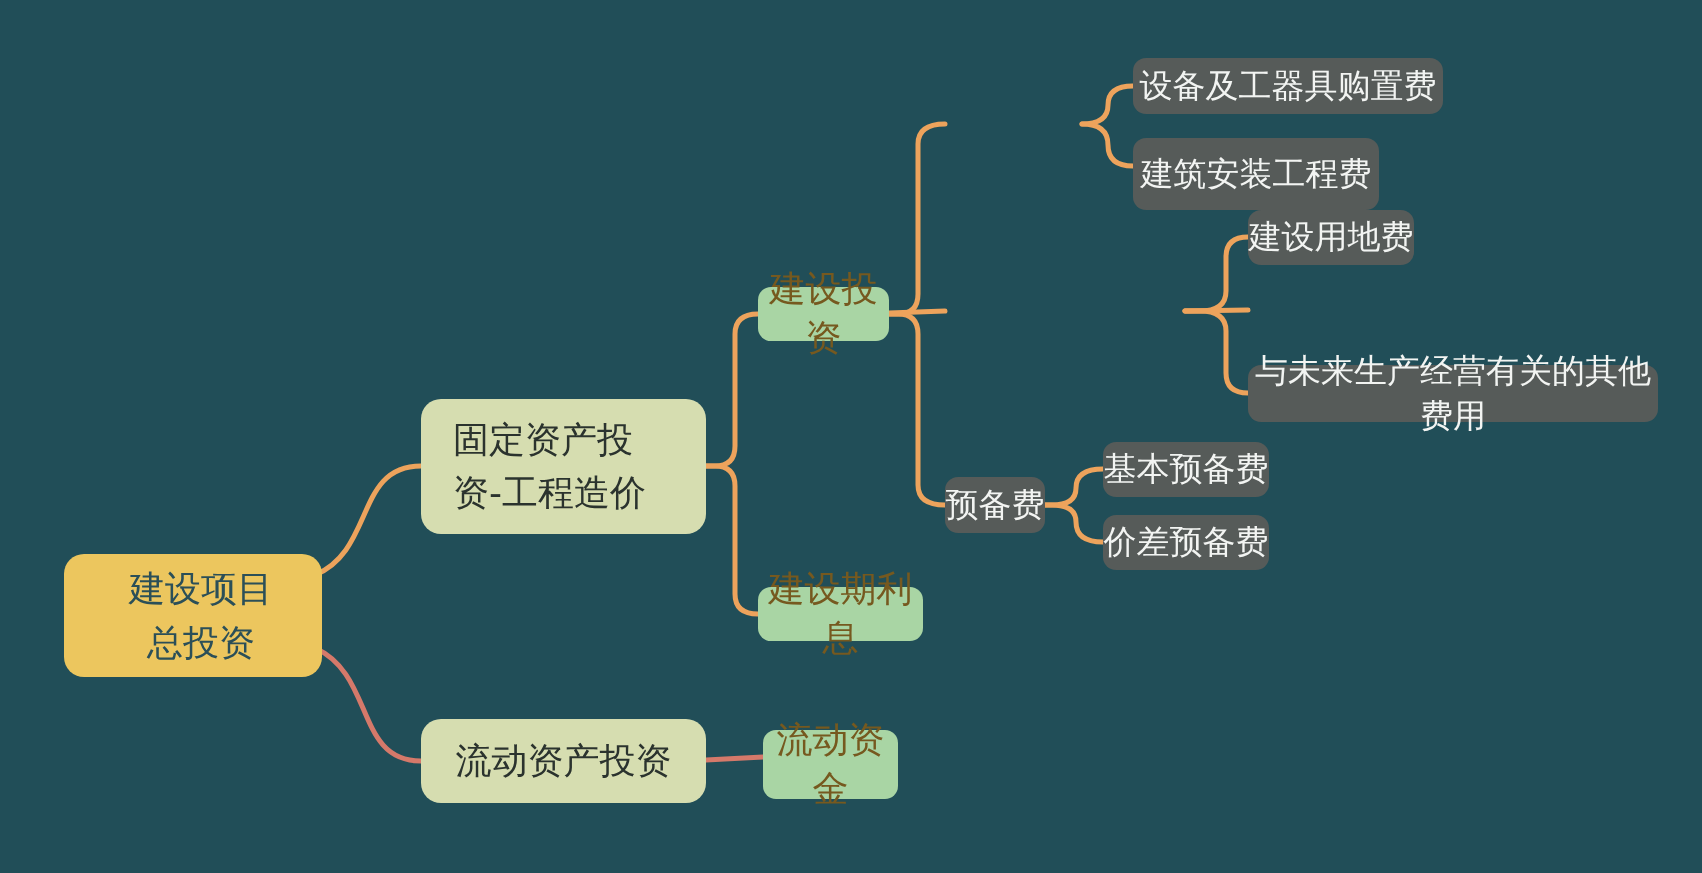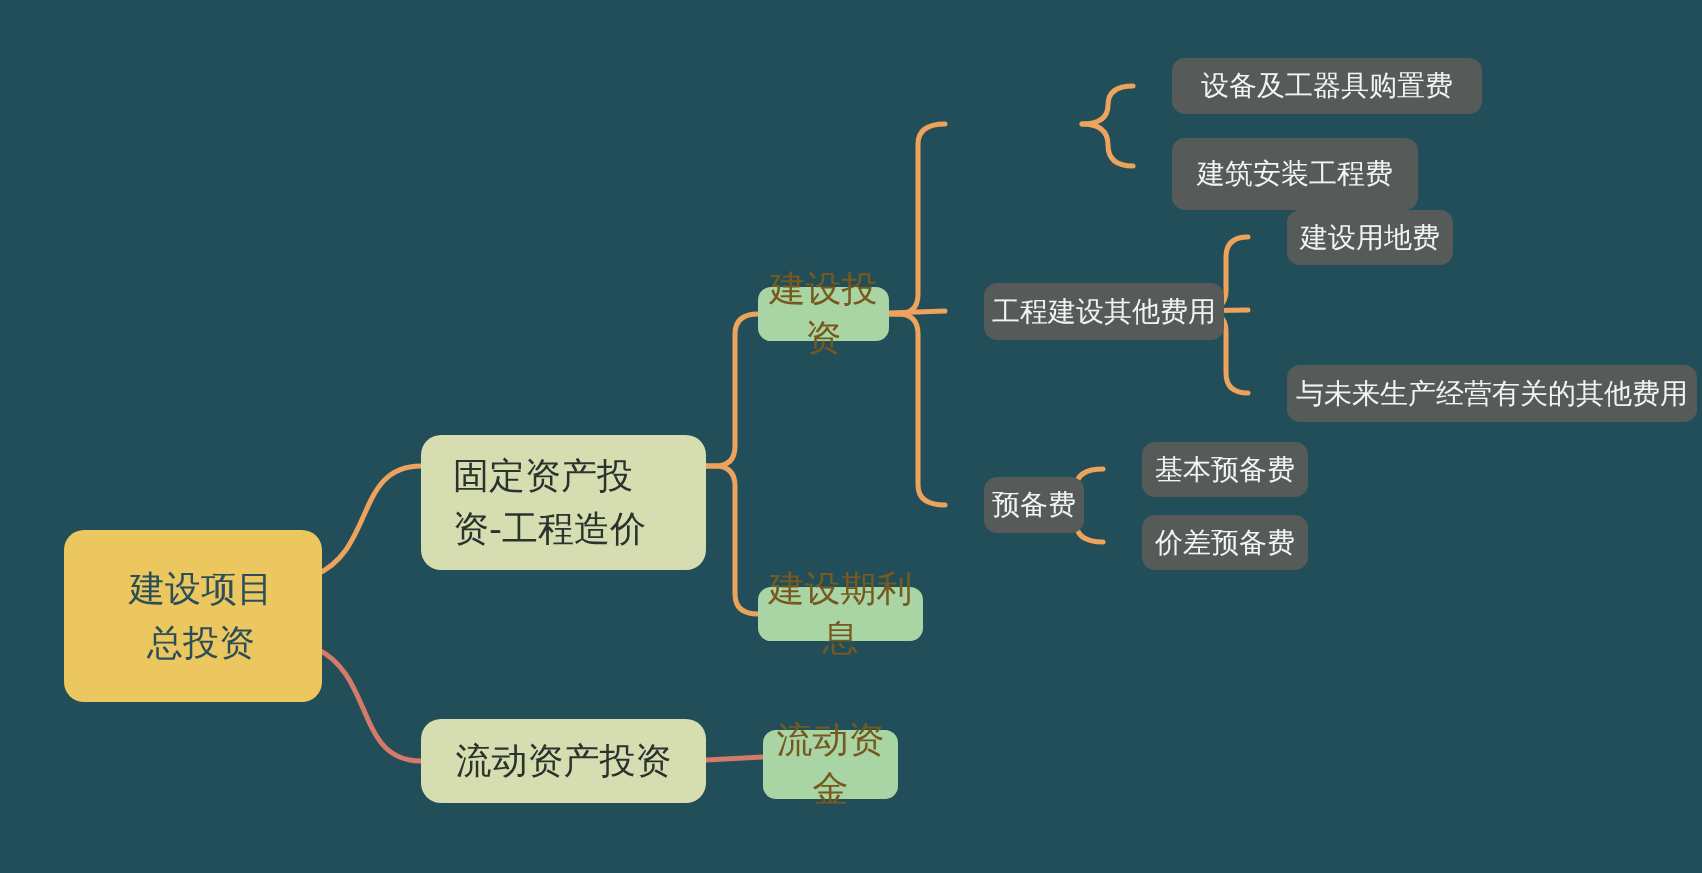--- a/index.html
+++ b/index.html
@@ -69,23 +69,22 @@
   .node-level1.single { justify-content: center; text-align: center; padding-left: 0; }
   .node-level2 {
     background: var(--level2_bg);
     color: var(--level2_text);
     font-size: 36px;
     border-radius: 13px;
   }
   .node-detail {
     background: var(--detail_bg);
     color: var(--detail_text);
-    font-size: 28px;
+    font-size: 33px;
     border-radius: 13px;
-    margin-left: 39px;
   }
 </style>
 </head>
 <body>
 
 <div class="canvas">
 
   <svg class="connectors" viewBox="0 0 1702 873" xmlns="http://www.w3.org/2000/svg">
 
     <path class="branch-main" d="M 315 575 C 375 550 355 466 421 466"></path>
@@ -112,36 +111,35 @@
 
     <path class="branch-main" d="M 1185 311 L 1248 310"></path>
 
     <path class="branch-main" d="M 1185 311 L 1200 311 Q 1226 311 1226 331 L 1226 373 Q 1226 393 1248 393"></path>
 
     <path class="branch-main" d="M 1045 505 L 1052 505 Q 1076 505 1076 488 Q 1076 469 1103 469"></path>
 
     <path class="branch-main" d="M 1045 505 L 1052 505 Q 1076 505 1076 522 Q 1076 542 1103 542"></path>
   </svg>
 
-  <div class="node node-root" style="left:64px; top:530px; width:258px; height:172px;padding-left:16px;">建设项目
+  <div class="node node-root" style="left:64px; top:554px; width:258px; height:123px;padding-left:16px;">建设项目
 总投资</div>
 
-  <div class="node node-level1" style="left:421px; top:399px; width:285px; height:135px;margin-top:36px;">固定资产投
+  <div class="node node-level1" style="left:421px; top:399px; width:285px; height:135px;">固定资产投
 资-工程造价</div>
 
   <div class="node node-level1 single" style="left:421px; top:719px; width:285px; height:84px;">流动资产投资</div>
 
   <div class="node node-level2" style="left:758px; top:287px; width:131px; height:54px;">建设投资</div>
 
   <div class="node node-level2" style="left:758px; top:587px; width:165px; height:54px;">建设期利息</div>
 
   <div class="node node-level2" style="left:763px; top:730px; width:135px; height:69px;">流动资金</div>
 
 
-  <div class="node node-detail" style="left:945px; top:283px; width:240px; height:57px;">工程建设其他费用</div>
 
   <div class="node node-detail" style="left:945px; top:477px; width:100px; height:56px;">预备费</div>
 
   <div class="node node-detail" style="left:1133px; top:58px; width:310px; height:56px;">设备及工器具购置费</div>
 
   <div class="node node-detail" style="left:1133px; top:138px; width:246px; height:72px;">建筑安装工程费</div>
 
   <div class="node node-detail" style="left:1248px; top:210px; width:166px; height:55px;">建设用地费</div>
 
 

